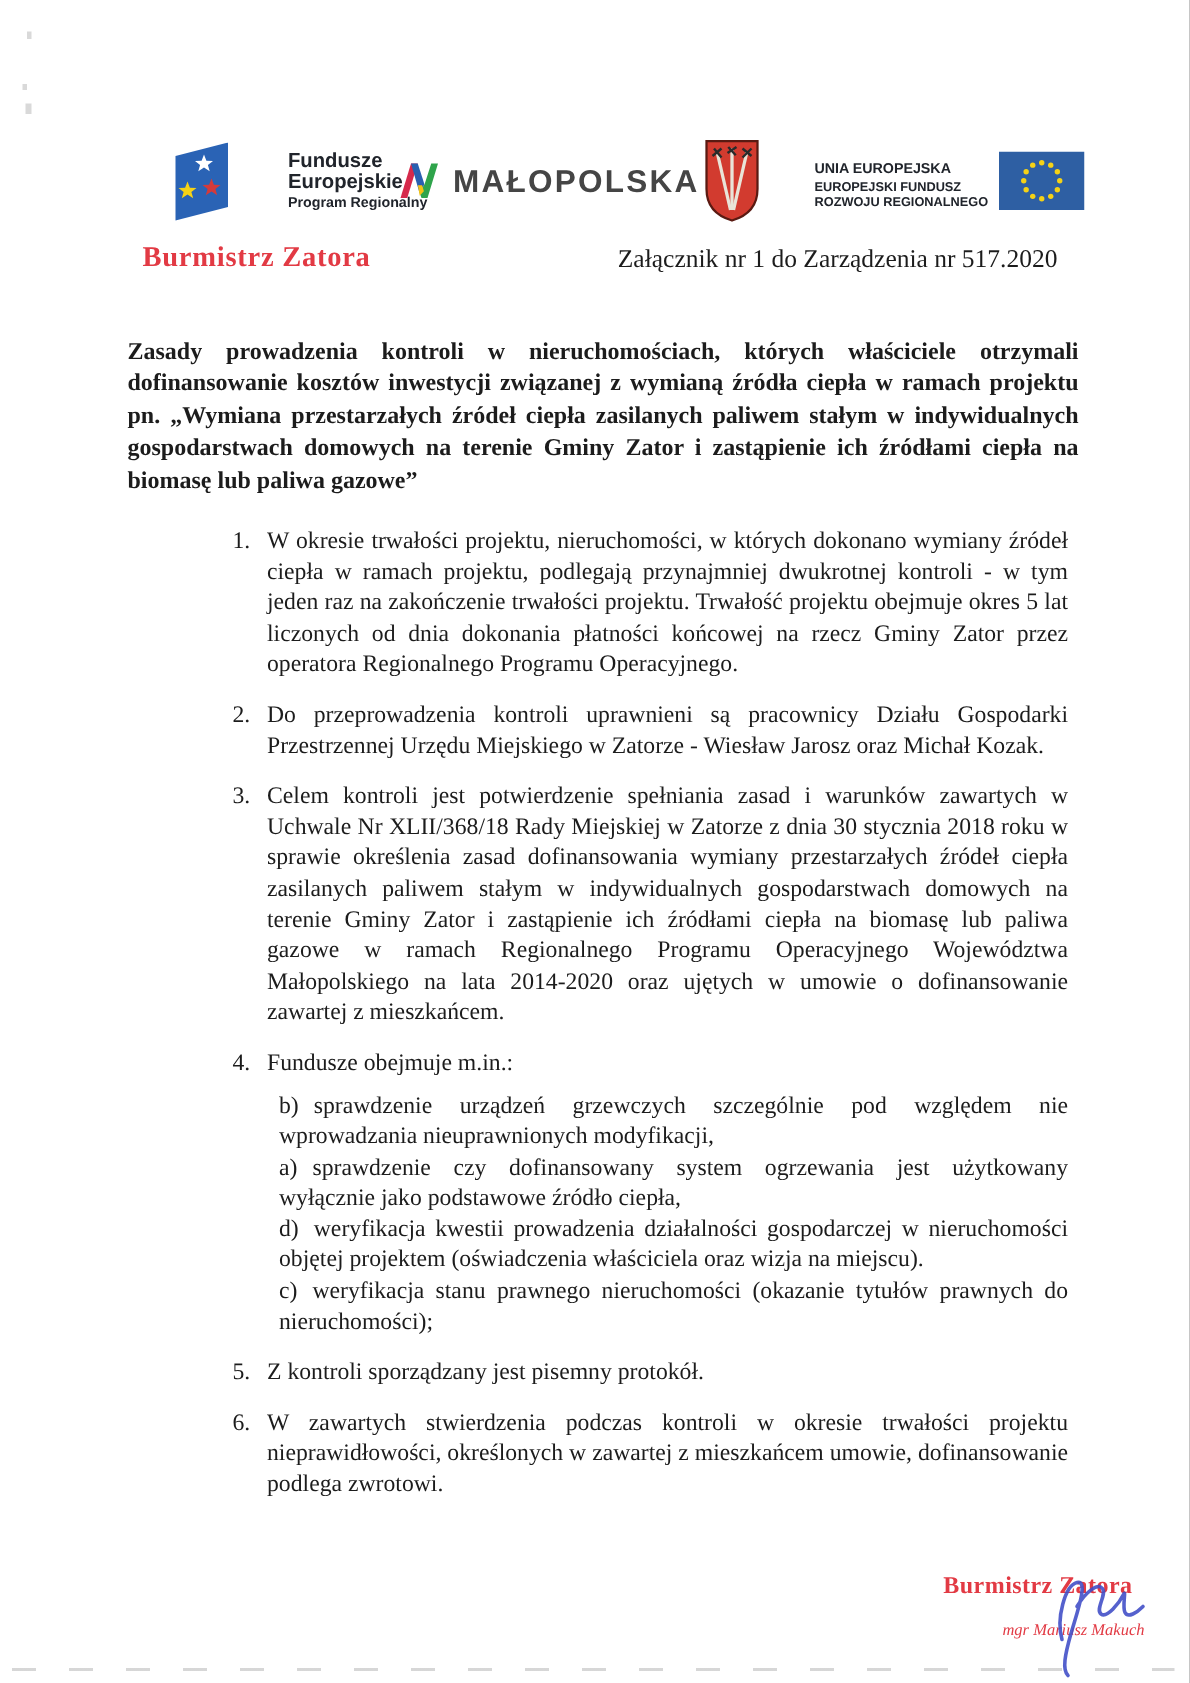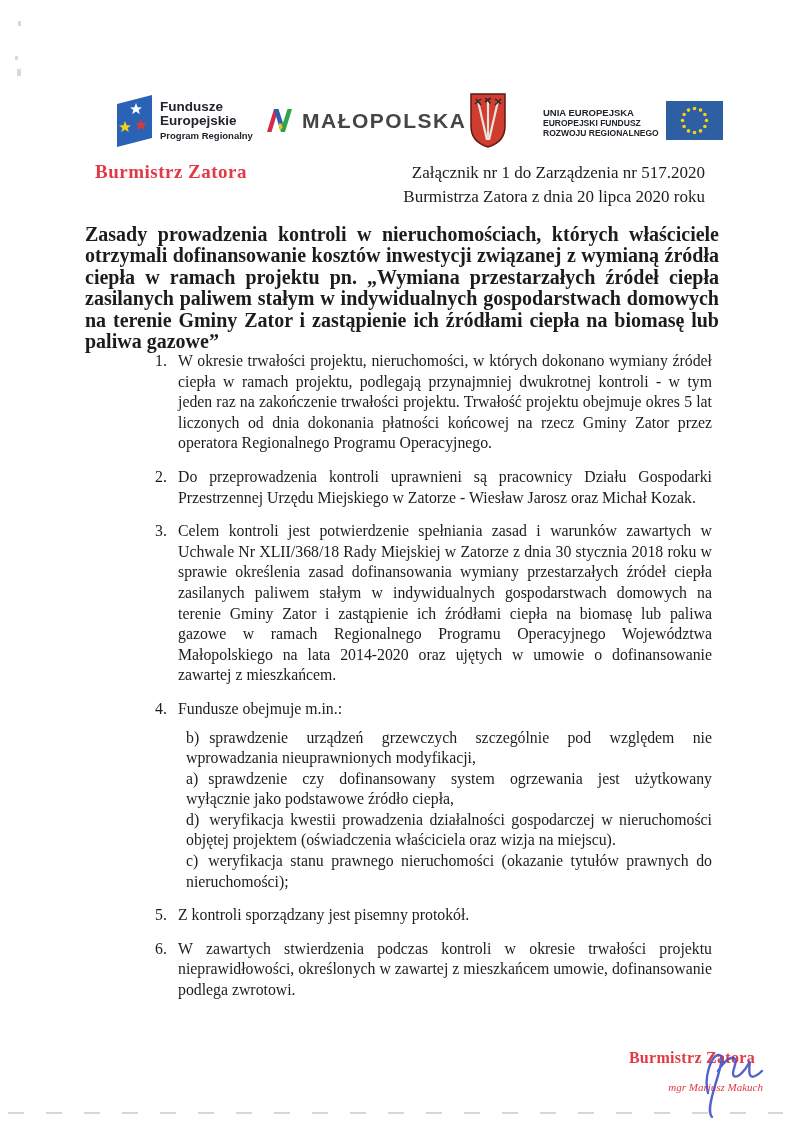--- a/index.html
+++ b/index.html
@@ -15,42 +15,42 @@
     overflow: hidden;
   }
   
   .speck { position: absolute; background: #b9b9b9; opacity: .55; }
   .bottom-scan-line {
     position: absolute; left: 8px; top: 1112px; width: 775px; height: 2px;
     background: repeating-linear-gradient(90deg, rgba(110,110,110,.28) 0 16px, transparent 16px 38px);
   }
   
   .header { position: absolute; top: 92px; left: 0; width: 100%; height: 62px; }
-  .logo-fe { position: absolute; left: 116px; top: 3px; display: flex; align-items: flex-start; }
+  .logo-fe { position: absolute; left: 116px; top: 3px; display: flex; align-items: flex-start; gap: 32px; }
   .logo-fe .fe-text { margin-left: 7px; margin-top: 5px; font-family: "Liberation Sans", sans-serif; color: #20242b; line-height: 1.05; }
   .fe-line1, .fe-line2 { font-size: 13.5px; font-weight: bold; }
   .fe-line3 { font-size: 9.5px; font-weight: bold; margin-top: 3px; }
   .logo-mp { position: absolute; left: 266px; top: 14px; display: flex; align-items: center; }
   .mp-word { margin-left: 8px; font-family: "Liberation Sans", sans-serif; font-size: 21px; font-weight: bold; letter-spacing: 1.5px; color: #454545; }
   .logo-crest { position: absolute; left: 468px; top: 0; }
   .logo-eu { position: absolute; left: 543px; top: 9px; display: flex; align-items: center; }
   .eu-text { text-align: left; font-family: "Liberation Sans", sans-serif; color: #20242b; line-height: 1.2; margin-right: 7px; }
   .eu-line1 { font-size: 9.5px; font-weight: bold; }
   .eu-line2, .eu-line3 { font-size: 8.5px; font-weight: bold; }
   
   .stamp-top {
     position: absolute; left: 95px; top: 161px;
     font-size: 19px; font-weight: bold; letter-spacing: .5px;
     color: #e23a44;
   }
   .attachment { position: absolute; right: 88px; top: 161px; text-align: right; font-size: 17px; line-height: 24px; }
   
   .intro {
     position: absolute; left: 85px; top: 224px; width: 634px;
-    font-size: 20px; font-weight: bold; line-height: 21.4px;
+    font-size: 16px; font-weight: bold; line-height: 21.4px;
     text-align: justify;
   }
   
   .list { position: absolute; left: 155px; top: 351px; width: 557px; font-size: 15.8px; line-height: 20.6px; }
   .li { display: flex; margin-bottom: 13px; }
   .li .num { flex: none; width: 23px; }
   .li .txt { flex: 1; text-align: justify; }
   .sublist { margin-top: 8px; margin-left: 8px; }
   .sub { text-align: justify; }
   .sub .letter { margin-right: 10px; }
@@ -145,21 +145,20 @@
               <circle cx="22.5" cy="9.1" r="1.8"></circle>
           </g>
         </svg>
       </span>
     </div>
   </div>
 
   <div class="stamp-top">Burmistrz Zatora</div>
   <div class="attachment">
     <div>Załącznik nr 1 do Zarządzenia nr 517.2020</div>
-    <div>Burmistrza Zatora z dnia 20 lipca 2020 roku</div>
   </div>
 
   <div class="intro">Zasady prowadzenia kontroli w nieruchomościach, których właściciele otrzymali dofinansowanie kosztów inwestycji związanej z wymianą źródła ciepła w ramach projektu pn. „Wymiana przestarzałych źródeł ciepła zasilanych paliwem stałym w indywidualnych gospodarstwach domowych na terenie Gminy Zator i zastąpienie ich źródłami ciepła na biomasę lub paliwa gazowe”</div>
 
   <div class="list">
 
     <div class="li">
       <span class="num">1.</span>
       <span class="txt">W okresie trwałości projektu, nieruchomości, w których dokonano wymiany źródeł ciepła w ramach projektu, podlegają przynajmniej dwukrotnej kontroli - w tym jeden raz na zakończenie trwałości projektu. Trwałość projektu obejmuje okres 5 lat liczonych od dnia dokonania płatności końcowej na rzecz Gminy Zator przez operatora Regionalnego Programu Operacyjnego.</span>
     </div>

